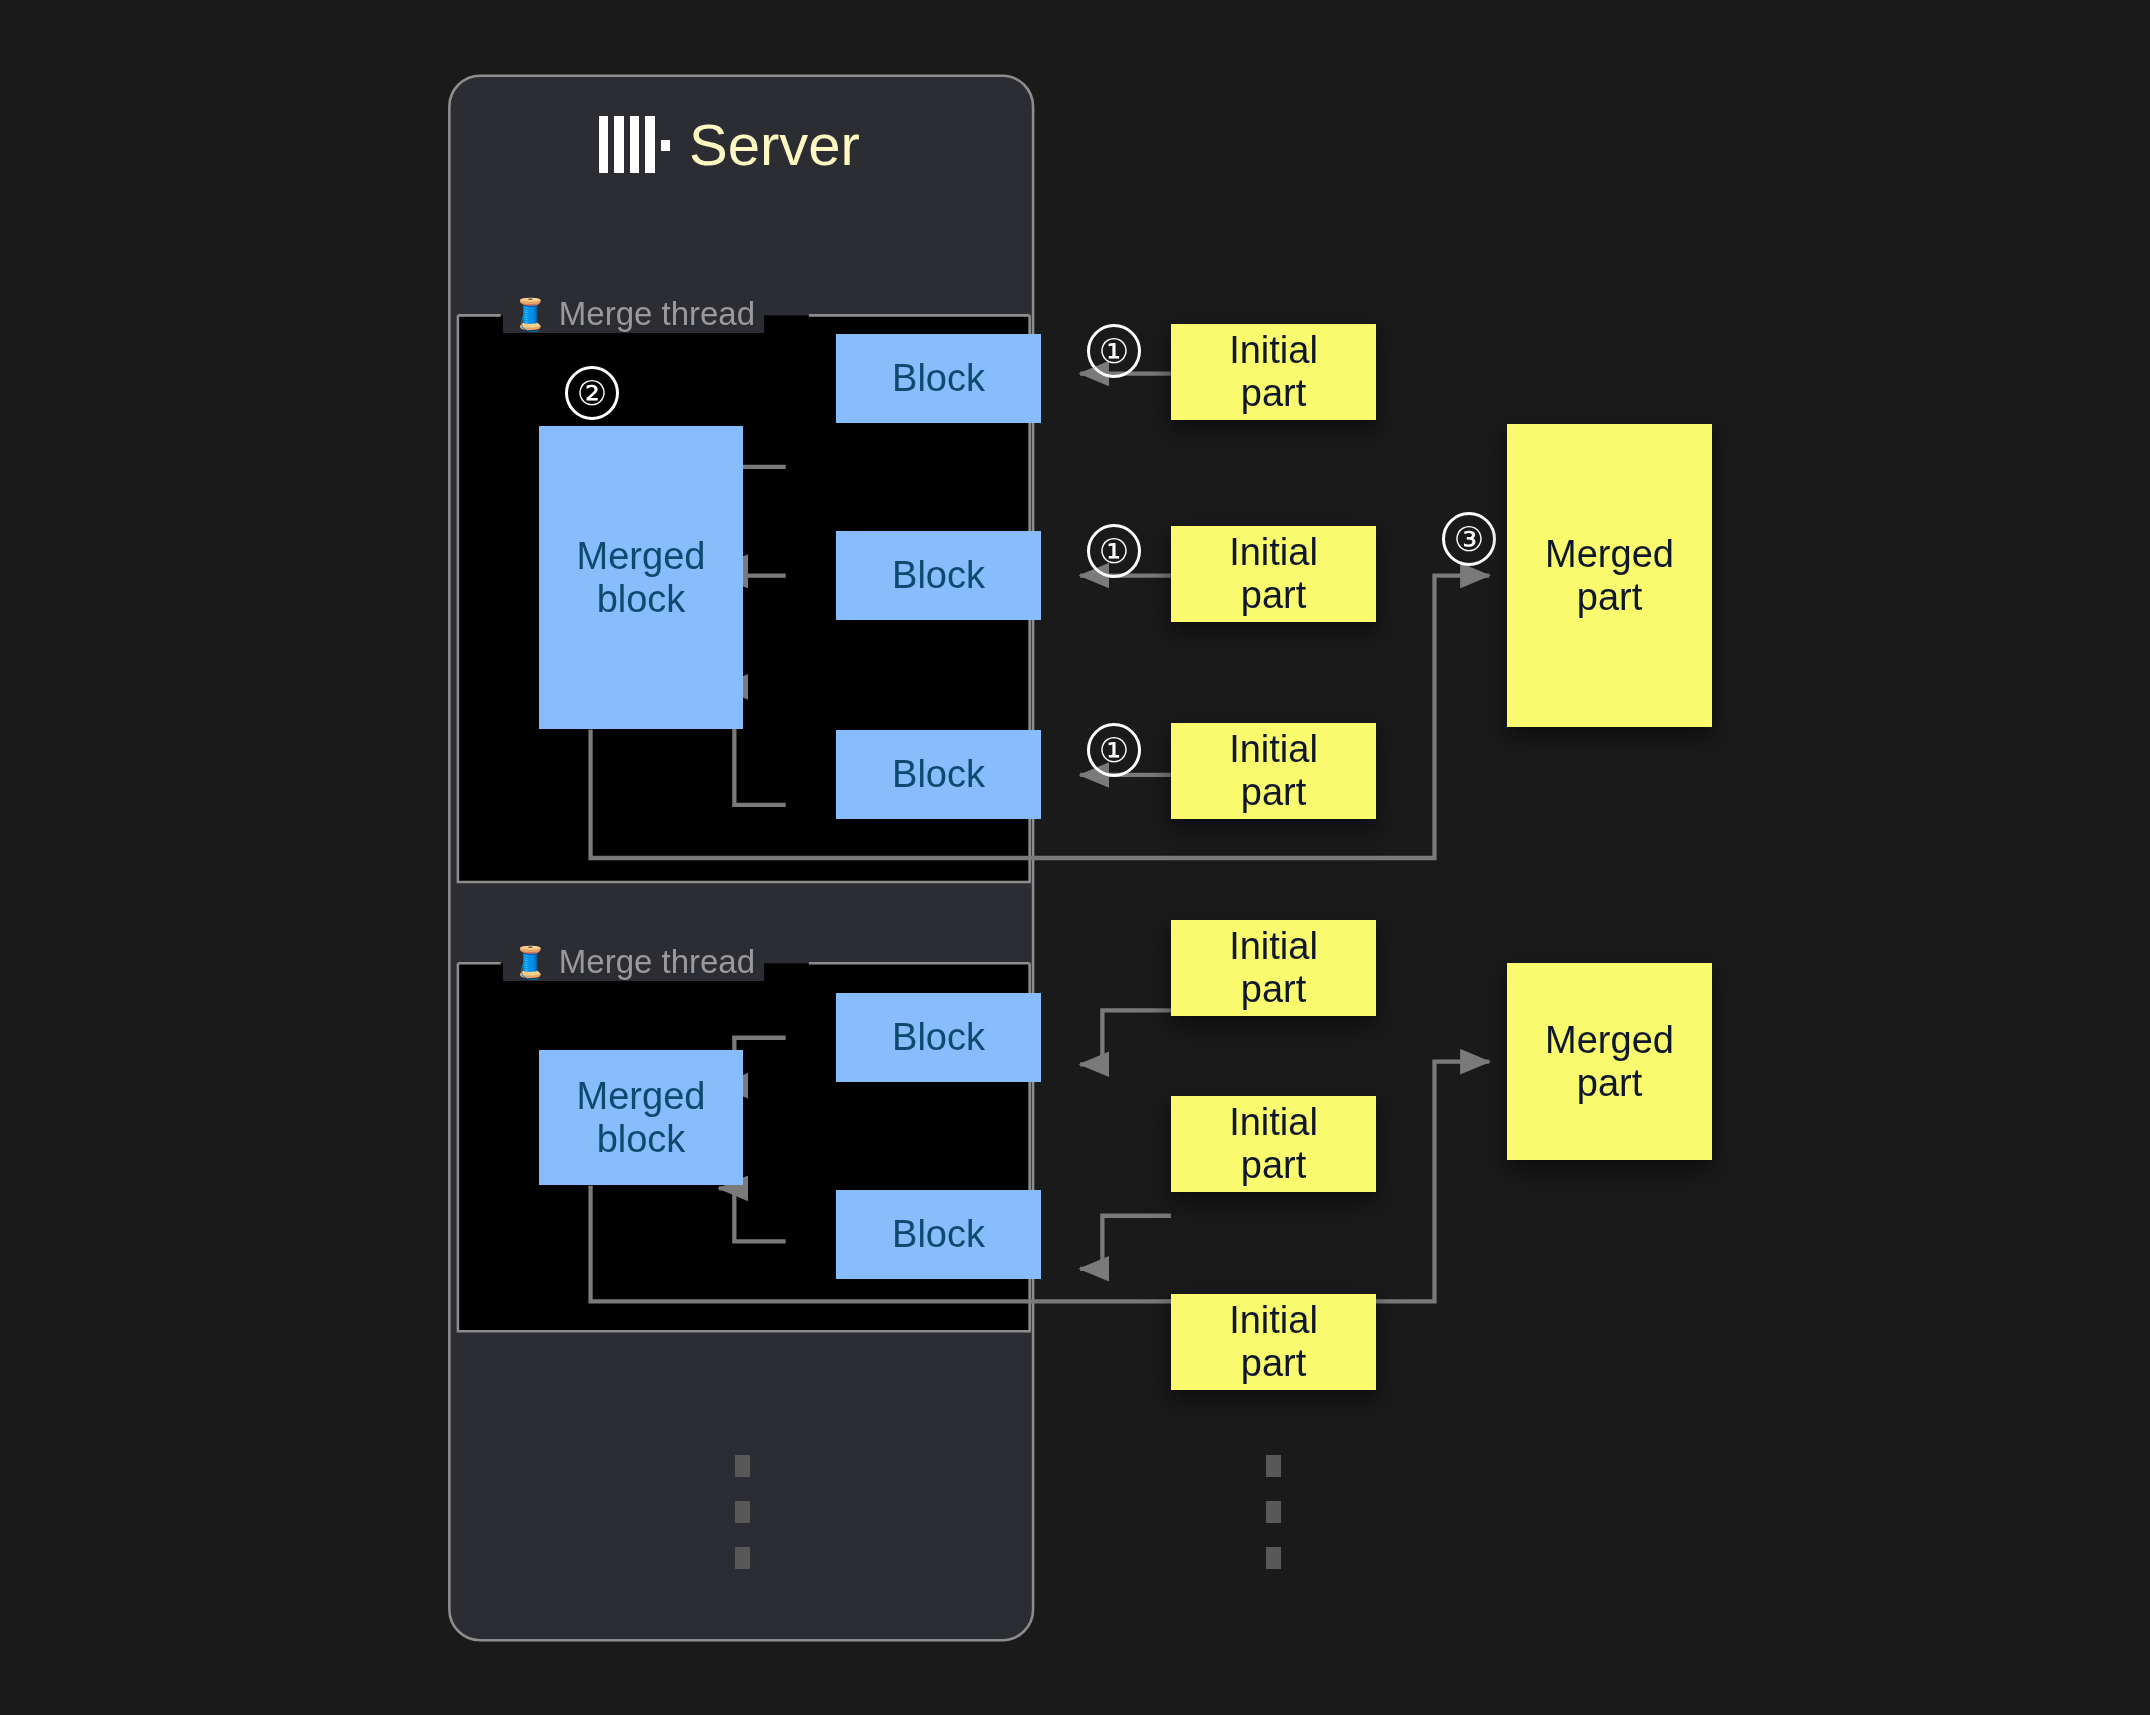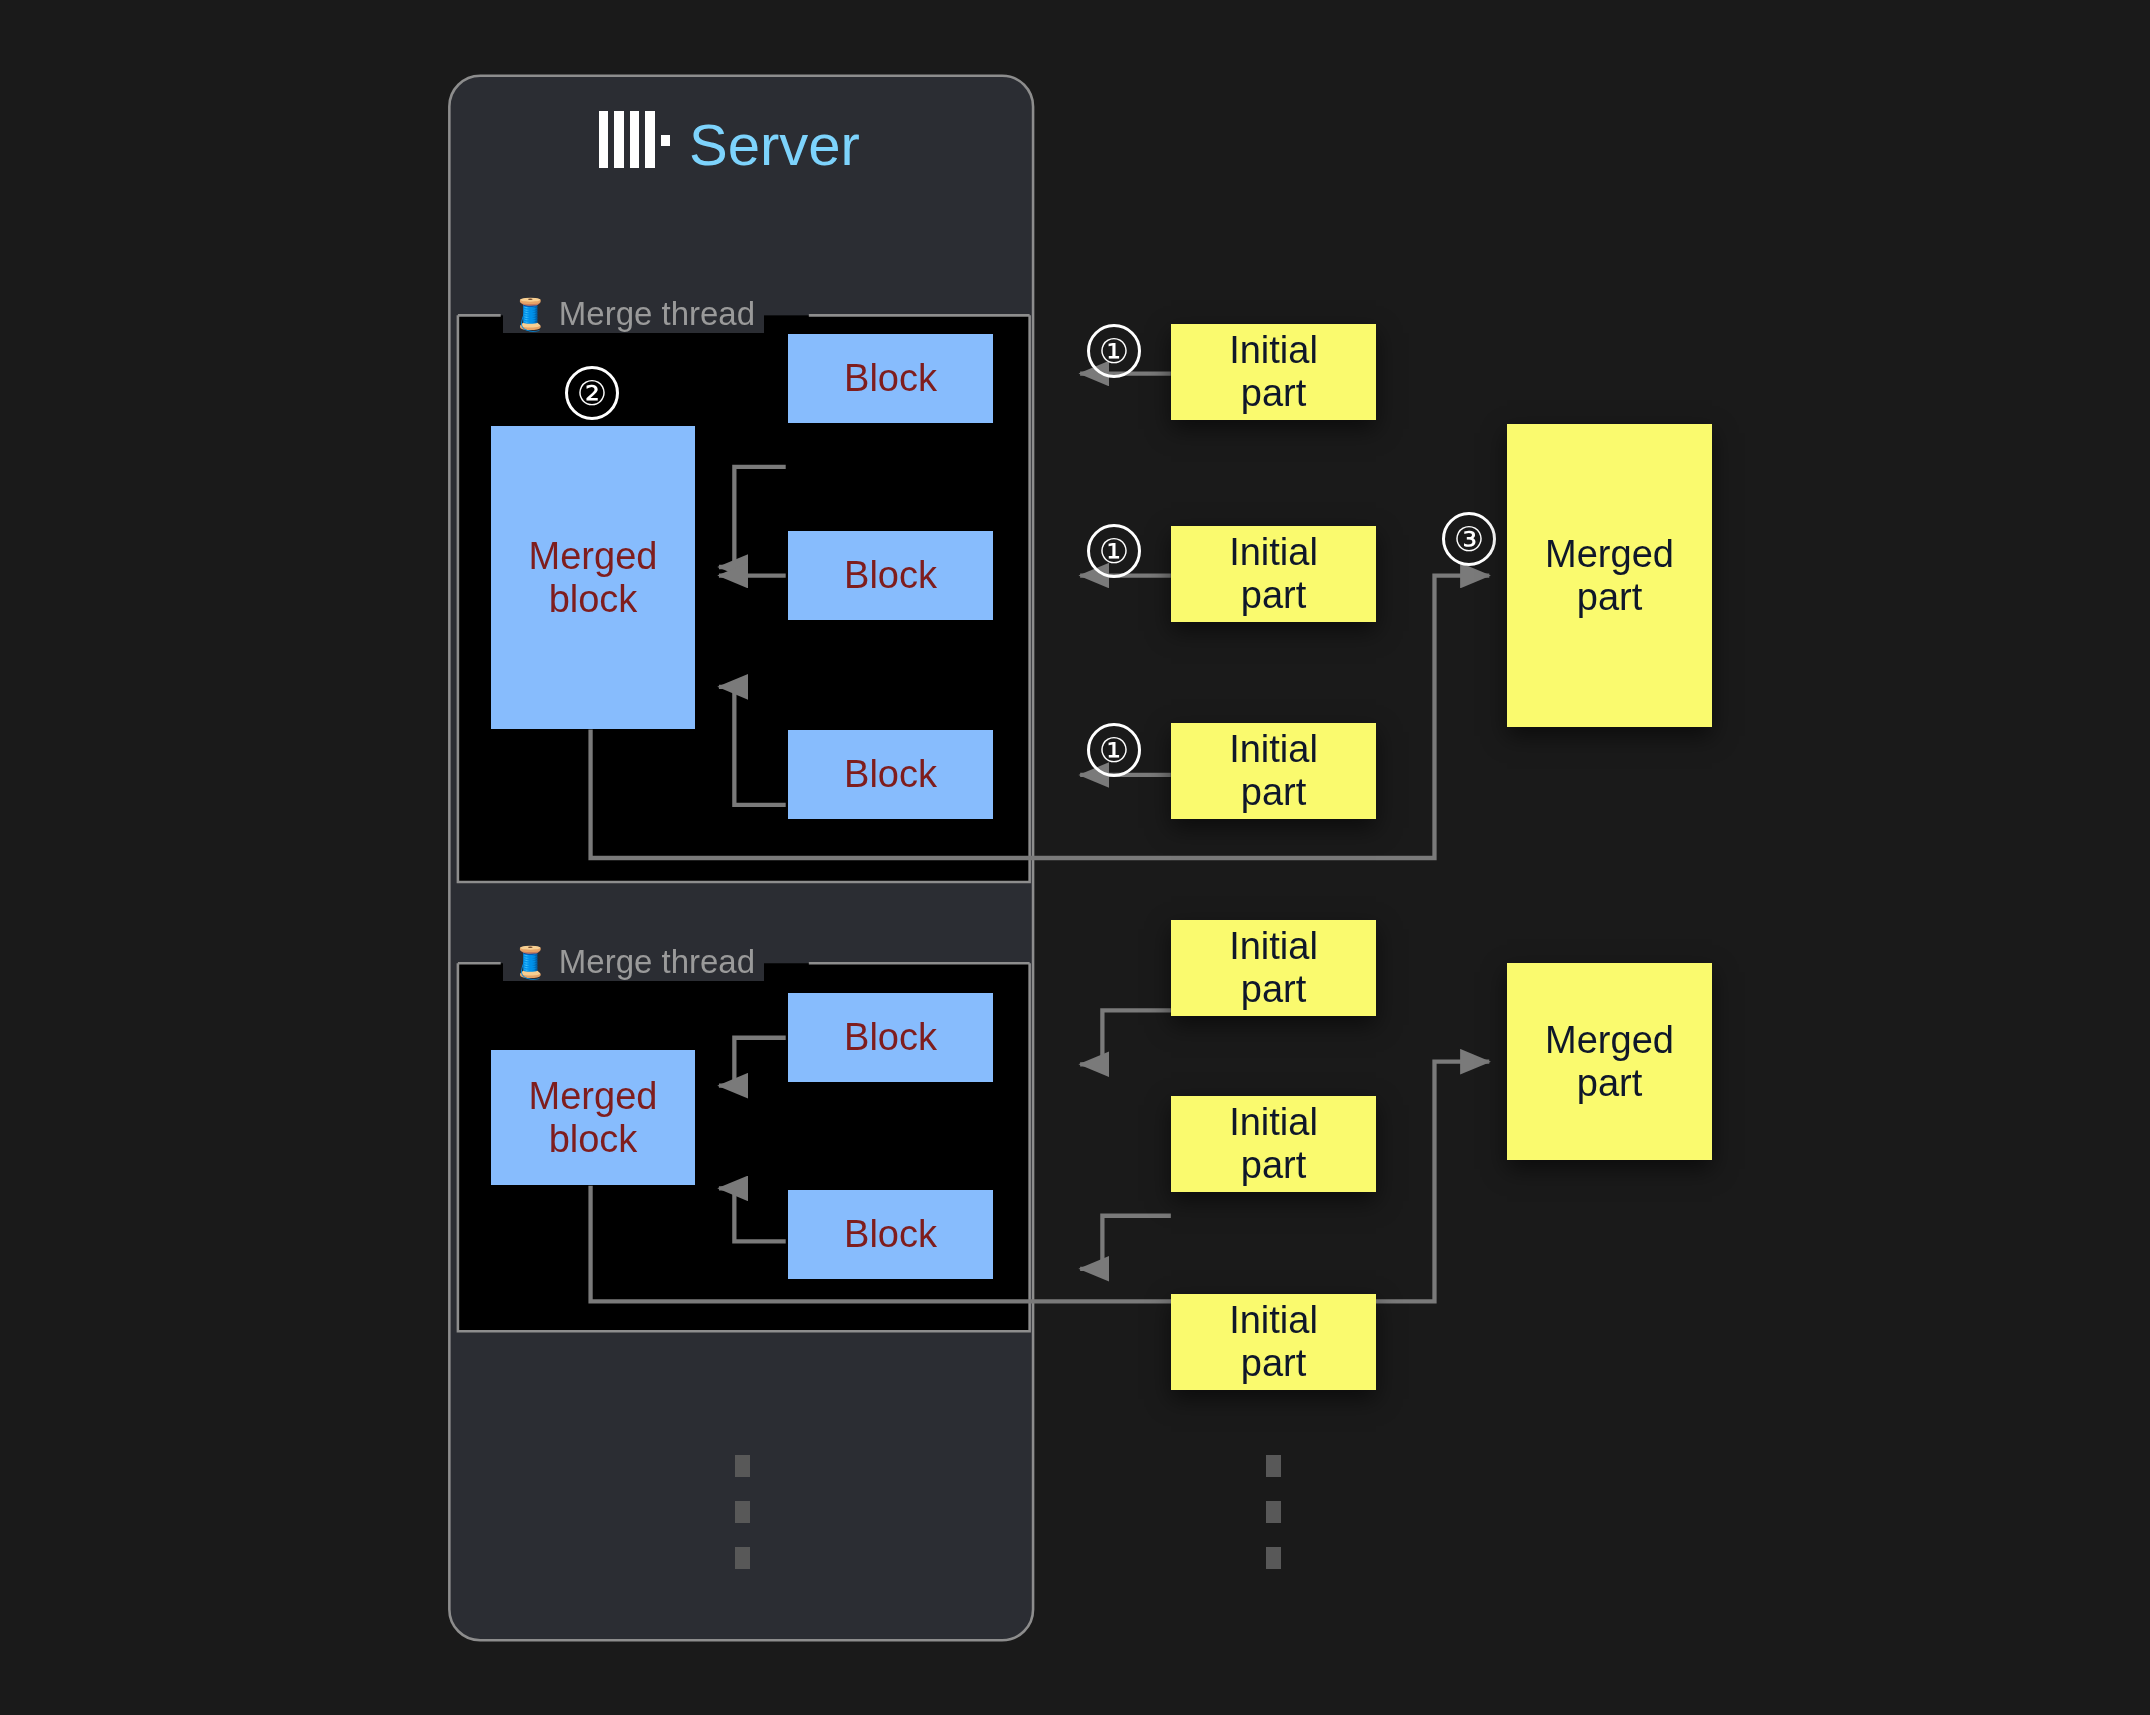--- a/index.html
+++ b/index.html
@@ -2,32 +2,32 @@
 <html style="font-size:13.7px"><head>
 <meta charset="utf-8">
 <style>
   html,body{margin:0;padding:0;background:#1a1a1a;}
   body{width:2150px;height:1716px;overflow:hidden;
        font-family:"Liberation Sans","DejaVu Sans",sans-serif;}
   #stage{position:relative;width:2150px;height:1716px;background:#1a1a1a;}
   svg.layer{position:absolute;left:0;top:0;width:2150px;height:1716px;}
   .node{position:absolute;display:flex;align-items:center;justify-content:center;
         text-align:center;line-height:1.12;}
-  .blue-box{background:#87bcfd;color:#7f1d1d;font-size:38px;}
+  .blue-box{background:#87bcfd;color:#0c4a6e;font-size:38px;margin-left:48px;}
   .yellow-box{background:#fafa6e;color:#0f172a;font-size:38px;
               box-shadow:0 8.6px 22px rgba(0,0,0,.55);}
   .circnum{position:absolute;width:48px;height:48px;border:3.4px solid #fff;
            border-radius:50%;color:#fff;font-size:34px;display:flex;
            align-items:center;justify-content:center;line-height:1;}
   .legend{position:absolute;display:flex;align-items:center;gap:8.6px;
           color:#9a9a9a;font-size:33px;white-space:nowrap;
           background:#2b2d33;padding:0 8.6px;}
   .legend .spool{font-size:31px;line-height:1;}
-  .card-title{position:absolute;display:flex;gap:19px;
-              color:#7dd3fc;font-size:58px;}
+  .card-title{position:absolute;display:flex;align-items:center;gap:19px;
+              color:#fef9c3;font-size:58px;}
   .logo{display:inline-flex;align-items:flex-end;gap:6px;height:57px;}
   .logo i{display:block;width:9.4px;height:57px;background:#fff;}
   .logo .dot{width:9.4px;height:11px;background:#fff;margin-bottom:22px;}
   .dotcol{position:absolute;}
   .dotcol b{display:block;width:15.4px;height:22px;background:#585858;margin-bottom:24px;}
 </style>
 </head>
 <body>
 
 <div id="stage">

